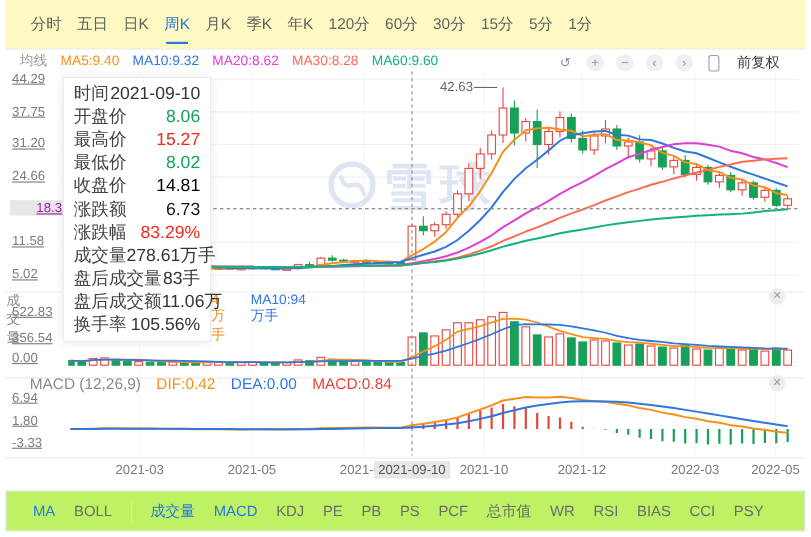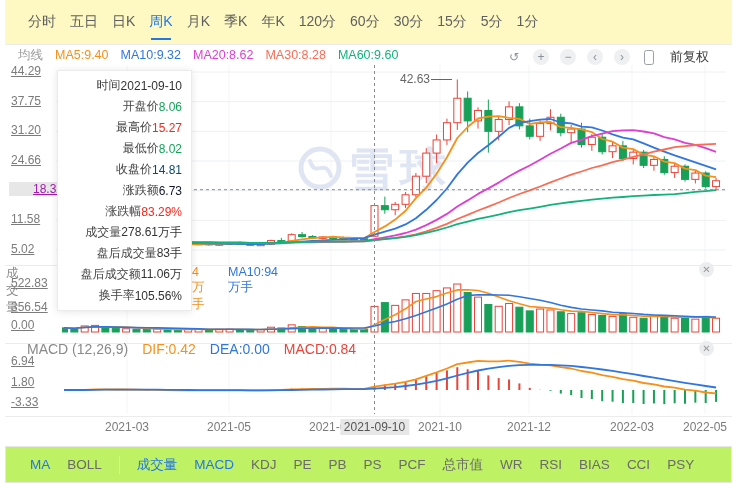--- a/index.html
+++ b/index.html
@@ -48,21 +48,21 @@
   #macd-dif{color:#f79019;}
   #macd-dea{color:#3076df;}
   #macd-val{color:#e8443a;}
 
   .close-btn{position:absolute;width:15px;height:15px;border-radius:50%;background:#ecedef;color:#999;
              font-size:10px;display:flex;align-items:center;justify-content:center;cursor:pointer;z-index:4;}
 
   
   #tooltip{position:absolute;left:57px;top:70px;width:133px;background:#fff;border:1px solid #ebebeb;
            box-shadow:0 1px 8px rgba(0,0,0,.10);z-index:10;padding:4px 0;}
-  .tt-row{display:flex;justify-content:flex-end;align-items:center;height:21px;padding:0 9px;font-size:12px;}
+  .tt-row{display:flex;justify-content:space-between;align-items:center;height:21px;padding:0 9px;font-size:16px;}
   .tt-label{color:#444;white-space:nowrap;}
   .tt-value{white-space:nowrap;}
 
   
   #bottom-bar{position:absolute;left:5px;right:5px;top:446px;height:37px;border:1px solid #e7e7e7;
               display:flex;align-items:center;gap:17px;padding-left:24px;background:#bef264;box-sizing:border-box;}
   .bottom-tab{font-size:13.5px;color:#6b6b6b;cursor:pointer;white-space:nowrap;}
   .bottom-tab.active{color:#2577e3;}
   .tab-divider{width:1px;height:18px;background:#e0e0e0;}
 </style>
@@ -475,21 +475,21 @@
       <div class="tt-row">
         <span class="tt-label">最高价</span>
         <span class="tt-value" style="color: rgb(245, 40, 29);">15.27</span>
       </div>
       <div class="tt-row">
         <span class="tt-label">最低价</span>
         <span class="tt-value" style="color: rgb(21, 163, 90);">8.02</span>
       </div>
       <div class="tt-row">
         <span class="tt-label">收盘价</span>
-        <span class="tt-value" style="color: #0c4a6e;">14.81</span>
+        <span class="tt-value" style="color: #000000;">14.81</span>
       </div>
       <div class="tt-row">
         <span class="tt-label">涨跌额</span>
         <span class="tt-value" style="color: #0f172a;">6.73</span>
       </div>
       <div class="tt-row">
         <span class="tt-label">涨跌幅</span>
         <span class="tt-value" style="color: rgb(245, 40, 29);">83.29%</span>
       </div>
       <div class="tt-row">

